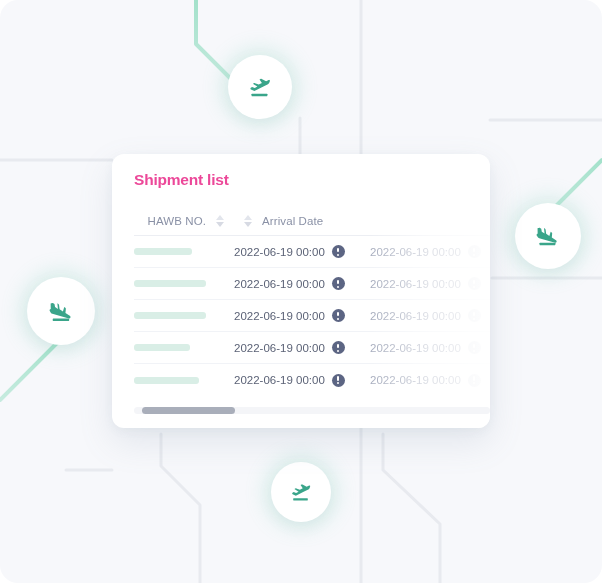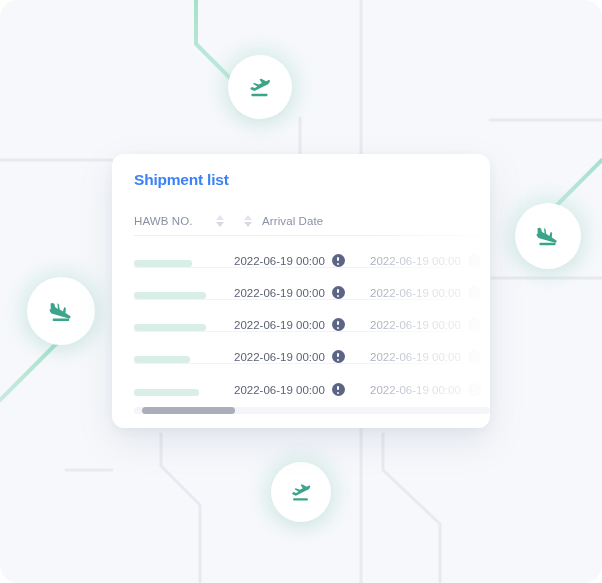--- a/index.html
+++ b/index.html
@@ -54,21 +54,21 @@
                 0 3px 10px rgba(120, 135, 160, 0.07);
     overflow: hidden;
   }
 
   .card-title {
     position: absolute;
     left: 22px;
     top: 17px;
     font-size: 15.5px;
     font-weight: bold;
-    color: #3b82f6;
+    color: #ec4899;
     letter-spacing: -0.2px;
   }
 
   
   #table-wrap {
     position: absolute;
     left: 0;
     top: 52px;
     right: 0;
     bottom: 0;
@@ -90,21 +90,21 @@
   }
 
   .th {
     font-size: 11.5px;
     color: #8a91a6;
     letter-spacing: 0.1px;
     white-space: nowrap;
     display: flex;
     align-items: center;
   }
-  .th.c1 { width: 72px; }
+  .th.c1 { width: 72px; justify-content: flex-end; }
   .th.c2 { width: 136px; }
   .th.c3 { width: 120px; }
 
   .sorter {
     width: 28px;
     display: flex;
     flex-direction: column;
     align-items: center;
     justify-content: center;
     gap: 2px;
@@ -113,21 +113,21 @@
     display: block;
     width: 0; height: 0;
     border-left: 4px solid transparent;
     border-right: 4px solid transparent;
   }
   .sorter i.up   { border-bottom: 5px solid #e2e5ec; }
   .sorter i.down { border-top: 5px solid #d7dae3; }
 
   .row {
     display: flex;
-    align-items: flex-end;
+    align-items: center;
     height: 32px;
     border-bottom: 1px solid #f1f3f7;
   }
   .row:last-child { border-bottom: none; }
 
   .cell { display: flex; align-items: center; }
   .cell.c1 { width: 100px; }
   .cell.c2 { width: 136px; }
   .cell.c3 { width: 136px; }
 

